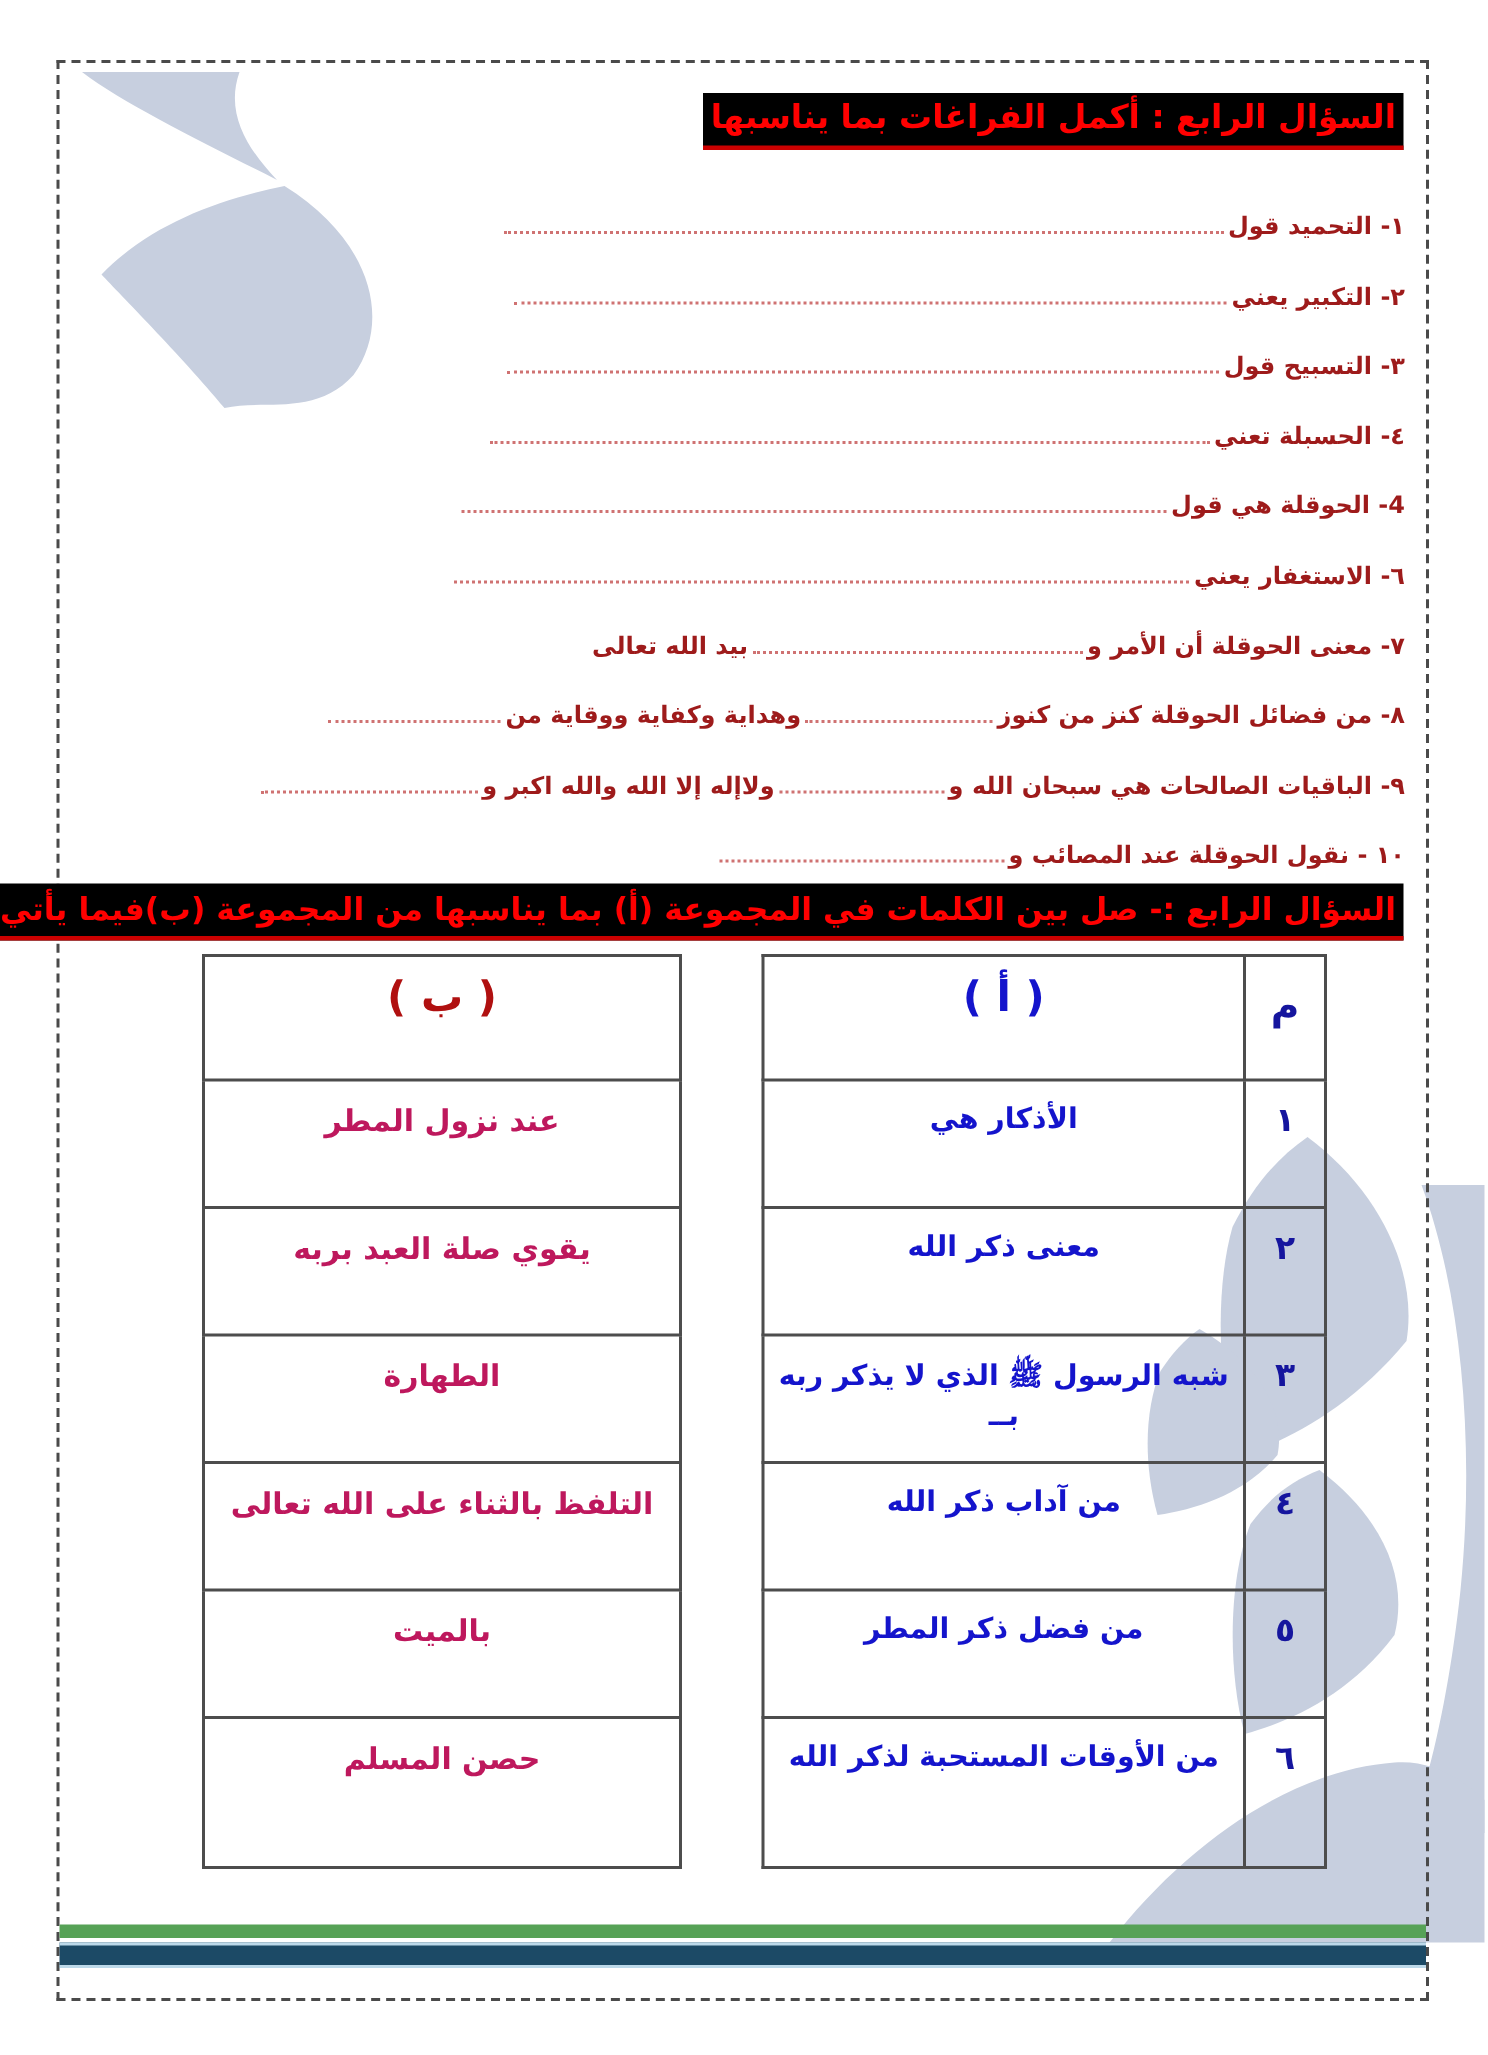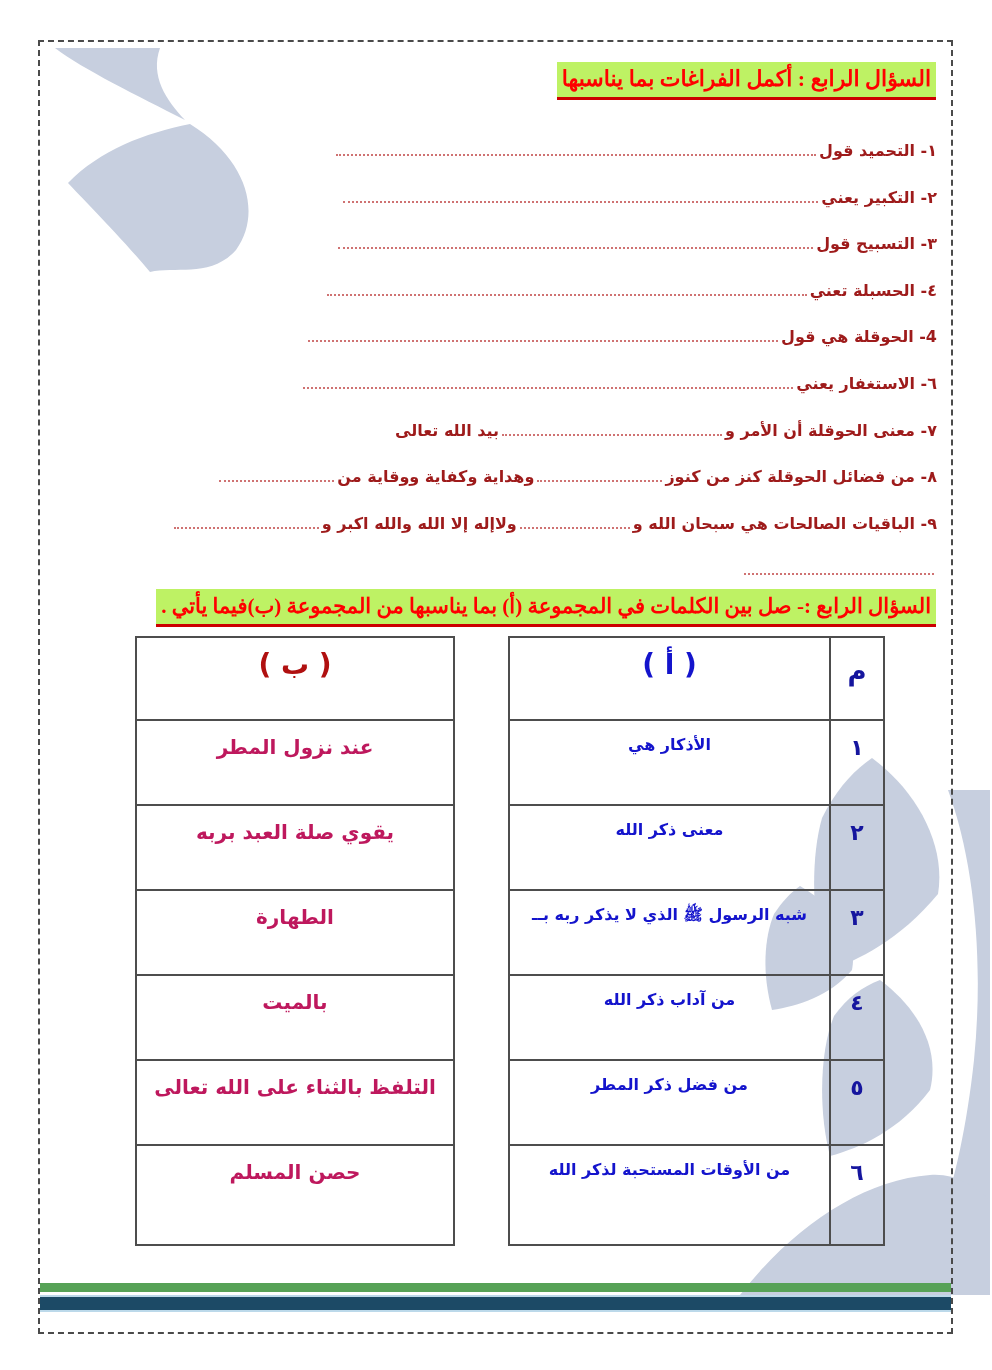--- a/index.html
+++ b/index.html
@@ -11,25 +11,24 @@
   
   .decor{position:absolute;left:0;top:0;width:992px;height:1370px;z-index:0;}
   
   .page-border{
     position:absolute;left:38px;top:40px;width:911px;height:1290px;
     border:2px dashed #4a4a4a;z-index:1;pointer-events:none;
   }
   .content{position:absolute;inset:0;z-index:2;}
   
   .hl-title{
-    display:inline-block;background:#bef264;color:#ff0000;
+    display:inline-block;background:#000000;color:#ff0000;
     font-weight:bold;font-size:22px;line-height:30px;
     border-bottom:3px solid #cc0000;padding:2px 5px 3px 5px;
     white-space:nowrap;
-    font-family:Liberation Serif, serif;
   }
   .q1-title-wrap{position:absolute;top:62px;right:56px;}
   .q2-title-wrap{position:absolute;top:589px;right:56px;}
   .q2-title-wrap .hl-title{font-size:21px;}
   
   .fill-list{position:absolute;top:128px;right:55px;left:58px;}
   .fill-line{
     height:46.6px;line-height:46.6px;white-space:nowrap;
     text-align:right;color:#9e1b1b;font-weight:bold;font-size:16px;
   }
@@ -44,21 +43,21 @@
     display:flex;justify-content:space-between;align-items:flex-start;
   }
   table{border-collapse:collapse;background:transparent;}
   td{
     border:2px solid #4d4d4d;vertical-align:top;text-align:center;
     padding:14px 6px 0 6px;font-weight:bold;
   }
   .t-right{width:377px;}
   .t-left{width:320px;}
   .num-col{width:40px;color:#15159e;font-size:22px;}
-  .a-cell{color:#1414cc;font-size:16px;}
+  .a-cell{color:#1414cc;font-size:19px;}
   .b-cell{color:#be185d;font-size:20px;}
   .hdr-a{color:#1414cc;font-size:28px;padding-top:10px;}
   .hdr-b{color:#b01010;font-size:28px;padding-top:10px;}
   .hdr-num{color:#15159e;font-size:26px;padding-top:18px;}
   tr.r-hdr{height:83px;} tr.r-data{height:85px;} tr.r-last{height:100px;}
   
   .bar-green{
     position:absolute;left:40px;right:41px;top:1283px;height:9px;
     background:#57a257;z-index:2;
   }
@@ -115,21 +114,21 @@
     <div class="fill-line">
       <span class="fill-label">٧- معنى الحوقلة أن الأمر و</span><span class="blank" style="width:220px"></span><span class="fill-tail">بيد الله تعالى</span>
     </div>
     <div class="fill-line">
       <span class="fill-label">٨- من فضائل الحوقلة كنز من كنوز</span><span class="blank" style="width:125px"></span><span class="fill-tail">وهداية وكفاية ووقاية من</span><span class="blank" style="width:115px"></span>
     </div>
     <div class="fill-line">
       <span class="fill-label">٩- الباقيات الصالحات هي سبحان الله و</span><span class="blank" style="width:110px"></span><span class="fill-tail">ولاإله إلا الله والله اكبر و</span><span class="blank" style="width:145px"></span>
     </div>
     <div class="fill-line">
-      <span class="blank" style="width:190px"></span>
+      <span class="fill-label">١٠ - نقول الحوقلة عند المصائب و</span><span class="blank" style="width:190px"></span>
     </div>
   </div>
 
   <div class="q2-title-wrap">
     <span class="hl-title">السؤال الرابع :- صل بين الكلمات في المجموعة (أ) بما يناسبها من المجموعة (ب)فيما يأتي .</span>
   </div>
 
   <div class="tables">
 
     <table class="t-right">
@@ -173,24 +172,24 @@
       <tr class="r-data">
         <td class="b-cell">عند نزول المطر</td>
       </tr>
       <tr class="r-data">
         <td class="b-cell">يقوي صلة العبد بربه</td>
       </tr>
       <tr class="r-data">
         <td class="b-cell">الطهارة</td>
       </tr>
       <tr class="r-data">
+        <td class="b-cell">التلفظ بالثناء على الله تعالى</td>
+      </tr>
+      <tr class="r-data">
         <td class="b-cell">بالميت</td>
-      </tr>
-      <tr class="r-data">
-        <td class="b-cell">التلفظ بالثناء على الله تعالى</td>
       </tr>
       <tr class="r-last">
         <td class="b-cell">حصن المسلم</td>
       </tr>
     </tbody>
       </table>
 
   </div>
 
   <div class="bar-green"></div>

